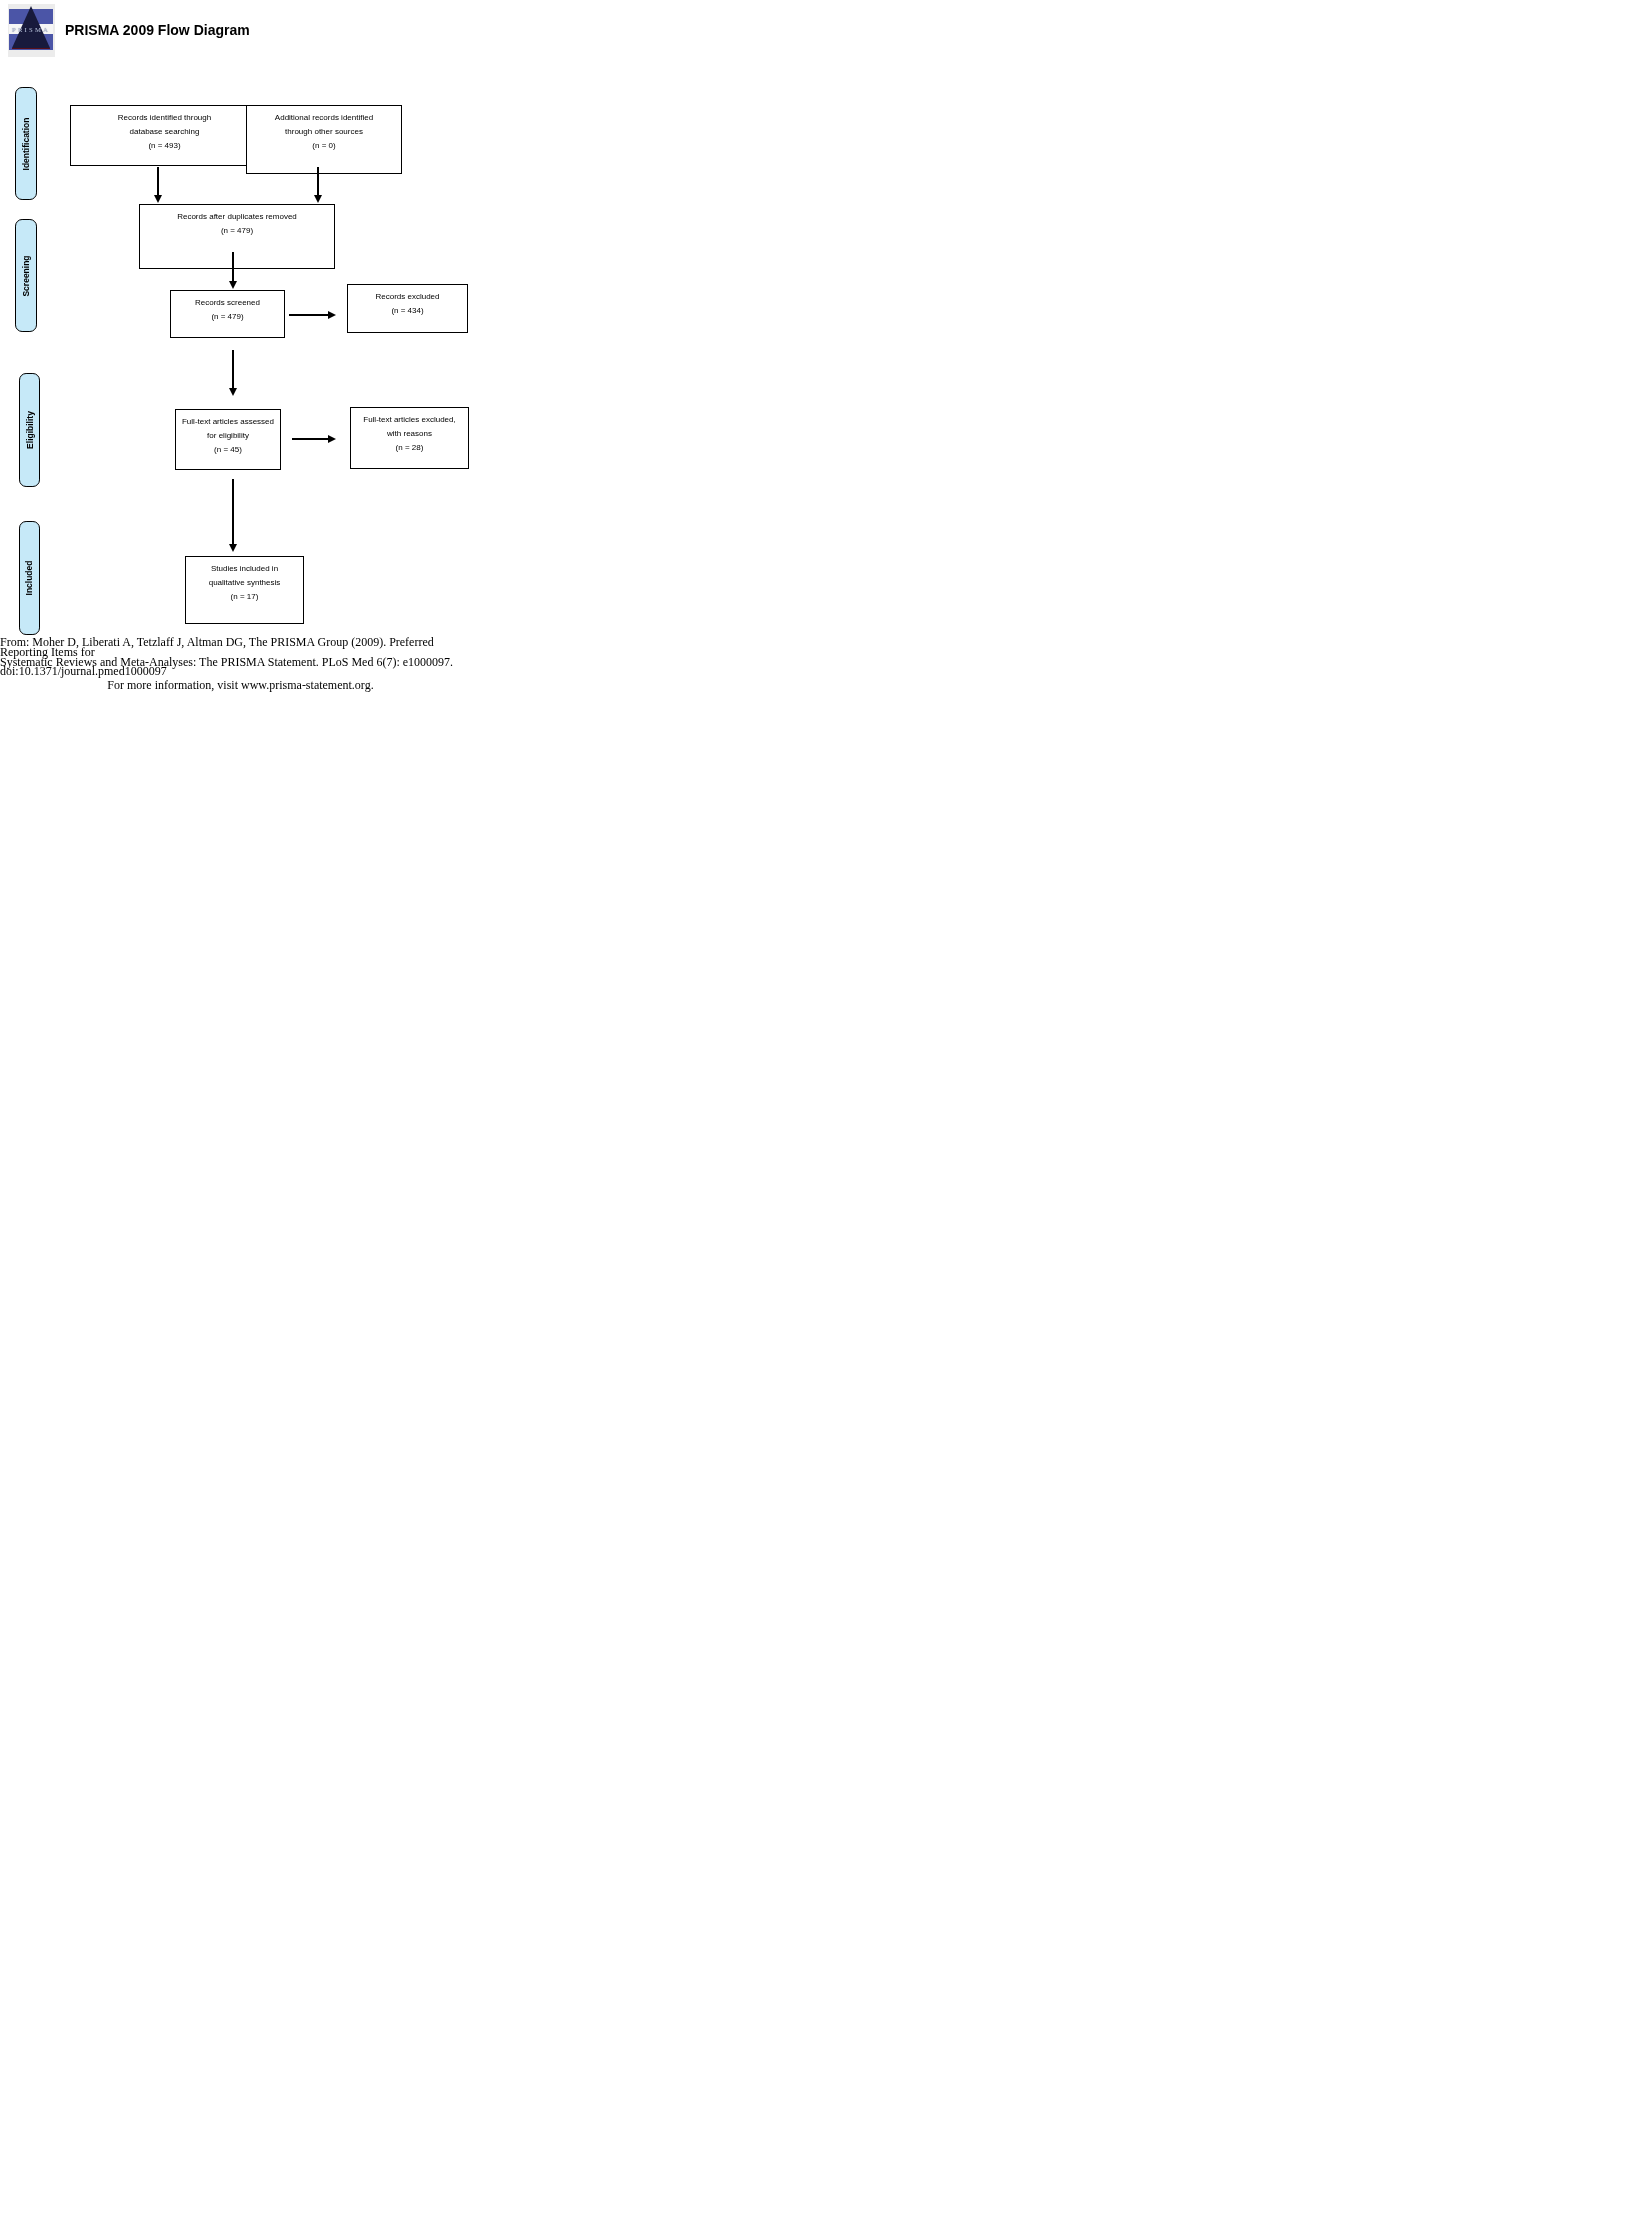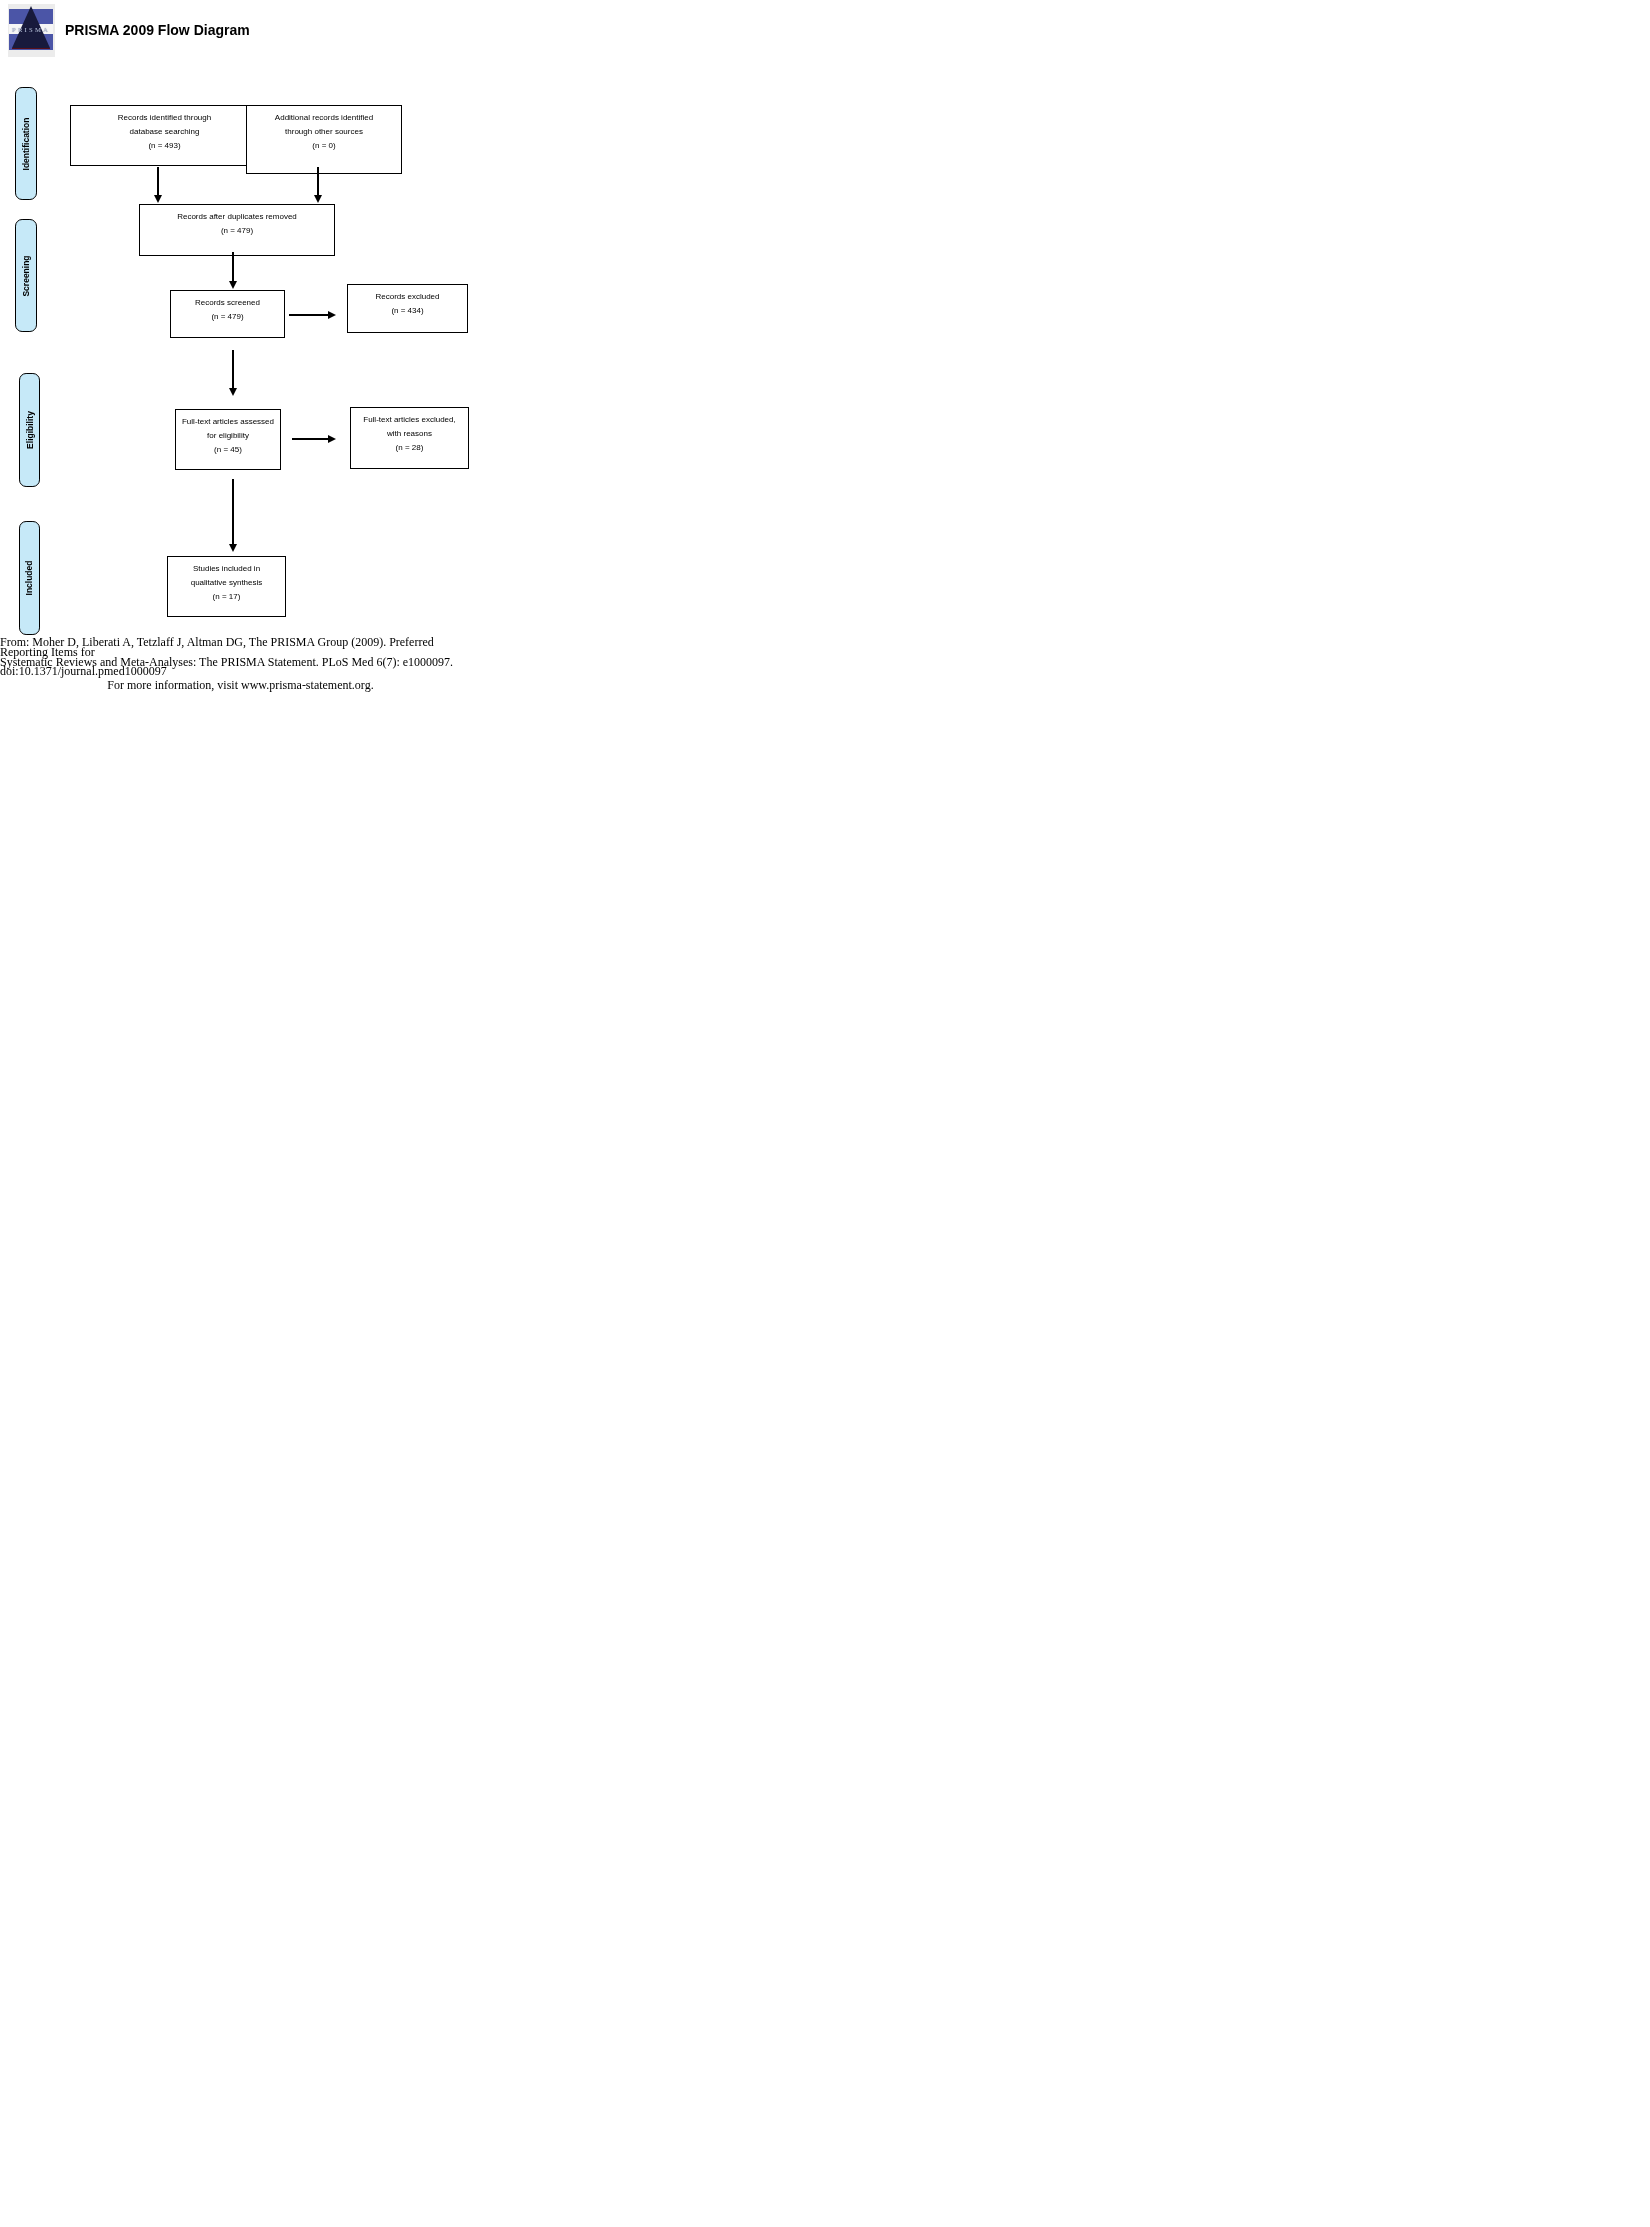--- a/index.html
+++ b/index.html
@@ -46,26 +46,26 @@
   .stage-included       { left:19px; top:521px; width:21px; height:114px; }
 
   
   .fbox {
     position:absolute; background:#fff; border:1.8px solid #000; box-sizing:border-box;
     text-align:center; font-size:8px; line-height:14.3px; white-space:pre-line;
     padding-top:4.5px;
   }
   .b1 { left:70px; top:105px;  width:189px; height:61px; }
   .b2 { left:246px; top:105px;  width:156px; height:69px; }
-  .b3 { left:139px; top:204px;  width:196px; height:52px; }
+  .b3 { left:139px; top:204px;  width:196px; height:65px; }
   .b4 { left:170px; top:290px;  width:115px; height:48px; }
   .b5 { left:347px; top:284px;  width:121px; height:49px; }
   .b6 { left:175px; top:409px;  width:106px; height:61px; }
   .b7 { left:350px; top:407px;  width:119px; height:62px; }
-  .b8 { left:167px; top:556px; width:119px; height:61px; }
+  .b8 { left:185px; top:556px; width:119px; height:68px; }
 
   
   .arrow-v { position:absolute; width:1.8px; background:#000; }
   .arrow-v .head {
     position:absolute; left:50%; bottom:-7.6px; transform:translateX(-50%);
     width:0; height:0; border-left:4px solid transparent; border-right:4px solid transparent;
     border-top:8px solid #000;
   }
   .arrow-h { position:absolute; height:1.8px; background:#000; }
   .arrow-h .head {

